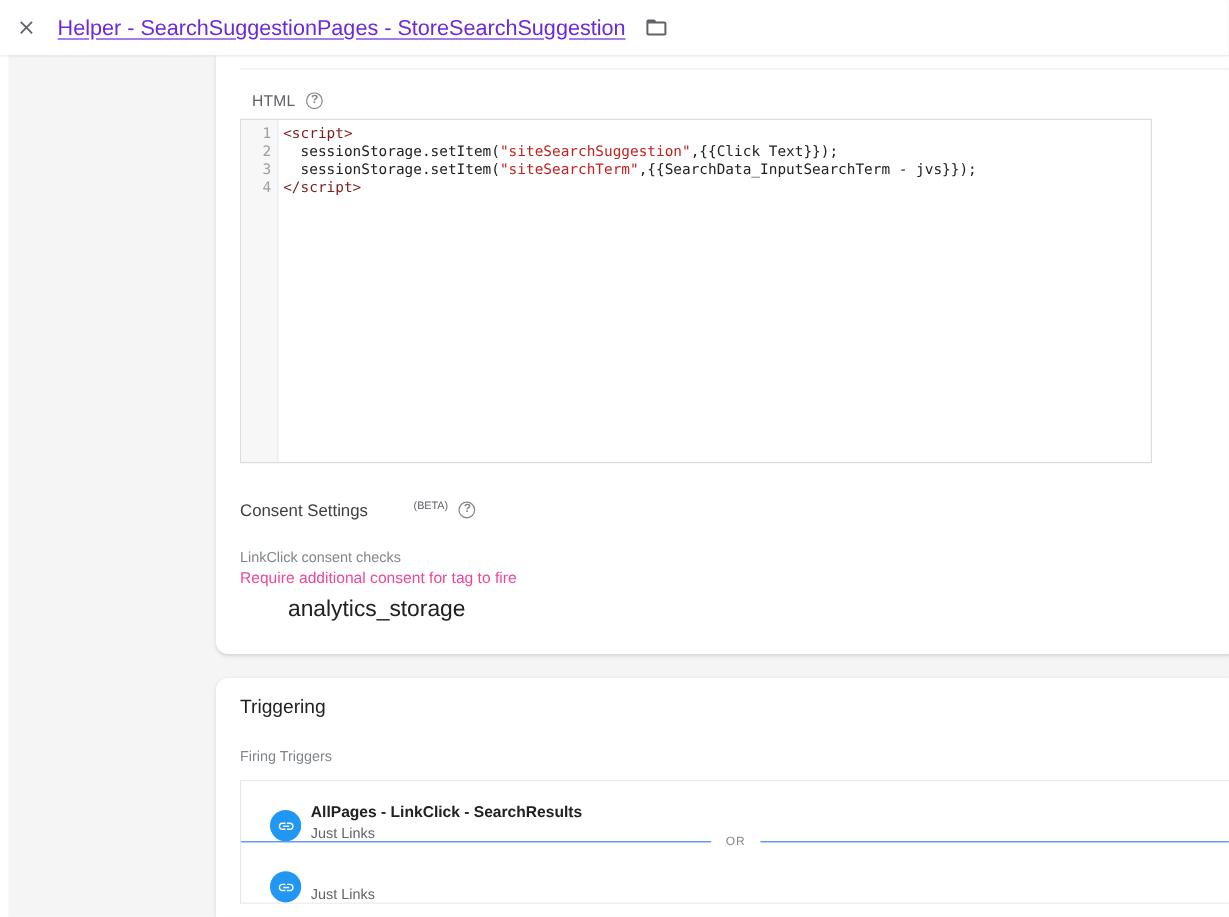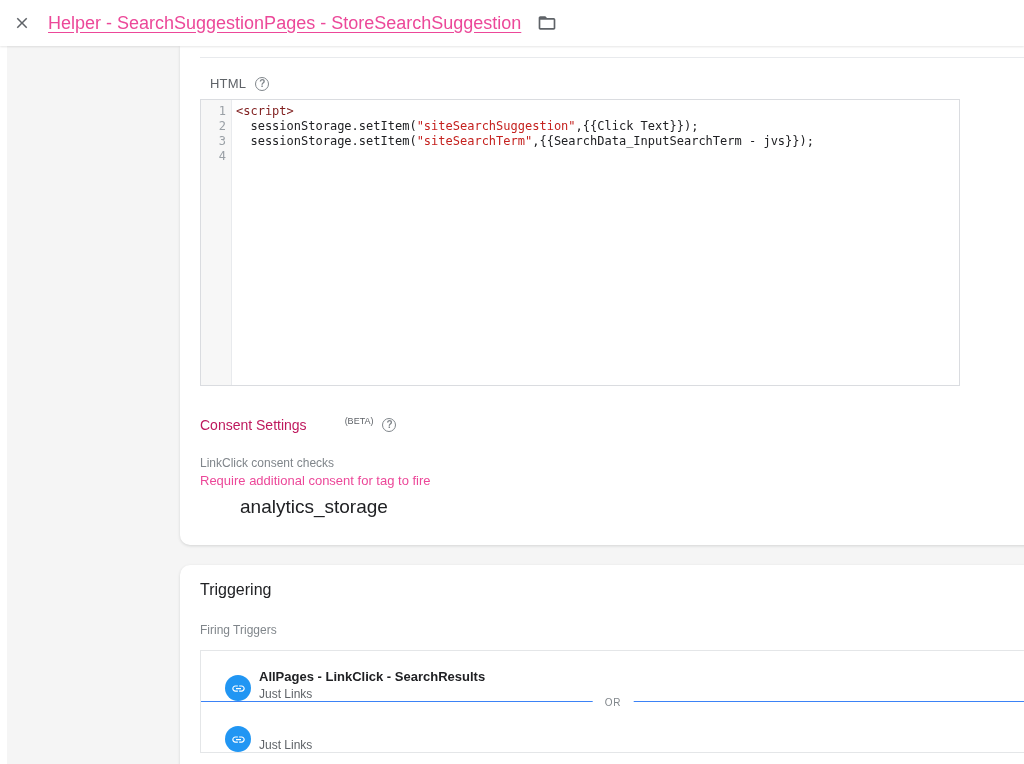--- a/index.html
+++ b/index.html
@@ -17,21 +17,21 @@
     position: absolute; top: 0; left: 0; right: 0; height: 46px;
     background: #fff; display: flex; align-items: center;
     padding-left: 6px; z-index: 10;
     box-shadow: 0 1px 2px rgba(0,0,0,0.10);
   }
   .close-btn {
     width: 32px; height: 32px; border: none; background: transparent;
     display: flex; align-items: center; justify-content: center; cursor: pointer; padding: 0;
   }
   .tag-title {
-    margin: 0 0 0 10px; font-size: 18px; font-weight: 400; color: #ec4899;
+    margin: 0 0 0 10px; font-size: 18px; font-weight: 400; color: #6d28d9;
     text-decoration: underline; text-underline-offset: 3px; white-space: nowrap;
   }
   .folder-btn {
     margin-left: 16px; display: flex; align-items: center; justify-content: center;
     background: transparent; border: none; cursor: pointer; padding: 0;
   }
 
   
   .content { position: absolute; top: 46px; left: 0; right: 0; bottom: 0; background: #f5f5f5; }
   .left-strip { position: absolute; left: 0; top: 0; width: 7px; bottom: 0; background: #ffffff; }
@@ -71,21 +71,21 @@
   .code-line {
     font-family: "DejaVu Sans Mono", "Liberation Mono", monospace;
     font-size: 12px; line-height: 15px; color: #202124; white-space: pre;
   }
   .tok-tag { color: #7f1d1d; }
   .tok-string { color: #c5221f; }
 
   
   .consent-section { position: absolute; left: 20px; top: 370px; }
   .consent-title-row { display: flex; align-items: flex-start; gap: 9px; }
-  .consent-title { font-size: 14px; color: #be185d; }
+  .consent-title { font-size: 14px; color: #404040; }
   .consent-beta { font-size: 9px; color: #5f6368; vertical-align: super; margin-left: 2px; padding-left: 36px; }
   .consent-title-row .help-icon { margin-top: 2px; }
   .consent-checks-label { margin-top: 22px; font-size: 12px; color: #80868b; }
   .consent-req { margin-top: 3px; font-size: 13px; color: #ec4899; }
   .consent-type { margin: 8px 0 0 40px; font-size: 19px; color: #202124; }
 
   
   .trigger-heading { margin: 0; padding: 16px 0 0 20px; font-size: 16px; font-weight: 500; color: #202124; }
   .firing-label { margin: 24px 0 13px 20px; font-size: 12px; color: #80868b; }
   .trigger-list { margin: 0 20px; border: 1px solid #e4e6e8; background: #fff; position: relative; }
@@ -140,20 +140,21 @@
         <div class="gutter">
           <div class="ln">1</div>
           <div class="ln">2</div>
           <div class="ln">3</div>
           <div class="ln">4</div>
         </div>
         <div class="code-area">
           <div class="code-line"><span class="tok-tag">&lt;script&gt;</span></div>
           <div class="code-line"><span>  sessionStorage.setItem(</span><span class="tok-string">"siteSearchSuggestion"</span><span>,{{Click Text}});</span></div>
           <div class="code-line"><span>  sessionStorage.setItem(</span><span class="tok-string">"siteSearchTerm"</span><span>,{{SearchData_InputSearchTerm - jvs}});</span></div>
+          <div class="code-line"><span class="tok-tag">&lt;/script&gt;</span></div>
         </div>
       </div>
 
       <div class="consent-section">
         <div class="consent-title-row">
           <span><span class="consent-title">Consent Settings</span><sup class="consent-beta">(BETA)</sup></span>
           <span class="help-icon">?</span>
         </div>
         <div class="consent-checks-label">LinkClick consent checks</div>
         <div class="consent-req">Require additional consent for tag to fire</div>

